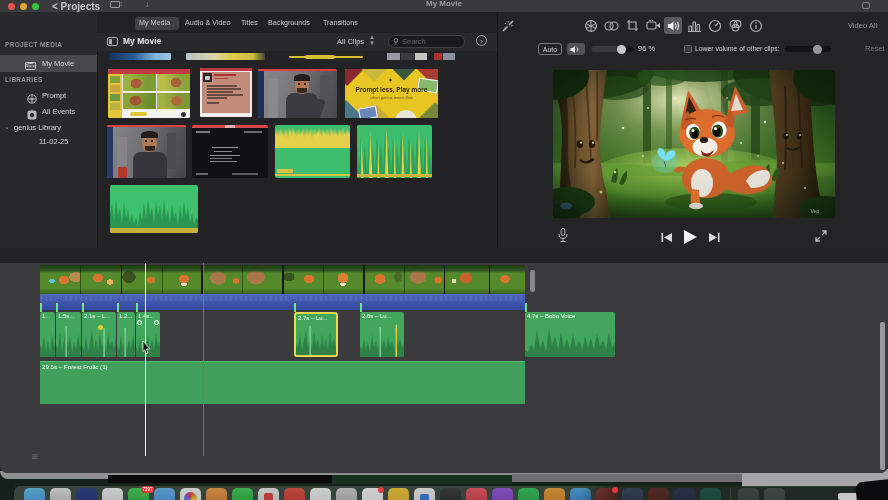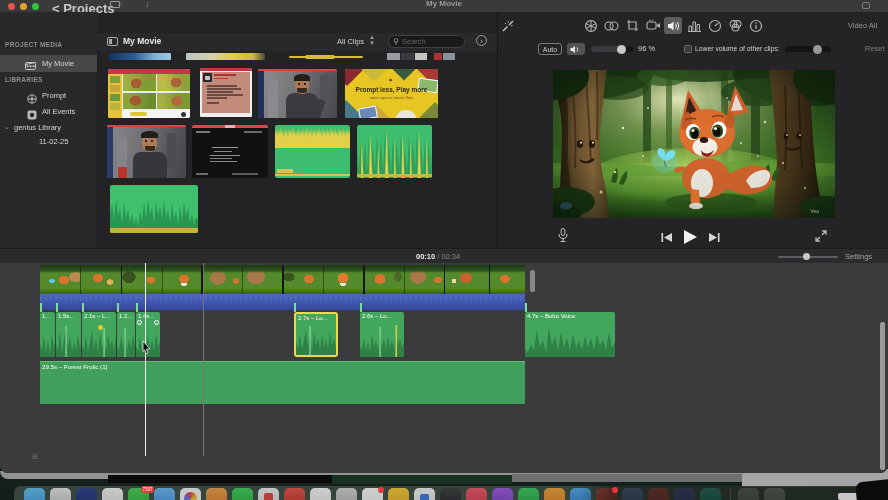--- a/index.html
+++ b/index.html
@@ -58,21 +58,21 @@
   <div class="abs" style="left:108px;top:475px;width:224px;height:8px;background:#0a0a0a;"></div>
   <div class="abs" style="left:332px;top:475px;width:180px;height:9px;background:#17301f;"></div>
   <div class="abs" style="left:512px;top:474px;width:230px;height:8px;background:#6f6f71;"></div>
   <div class="abs" style="left:742px;top:469px;width:146px;height:18px;background:#a6a6a8;border-radius:8px 0 0 0;"></div>
 
   <div id="window">
     <div id="titlebar">
       <div class="tl" style="left:8px;background:#e6554c;"></div>
       <div class="tl" style="left:20px;background:#e0a431;"></div>
       <div class="tl" style="left:32px;background:#33c13e;"></div>
-      <div class="abs" style="left:52px;top:1px;color:#c9c9cb;font-size:13px;font-weight:bold;">&lt; Projects</div>
+      <div class="abs" style="left:52px;top:1px;color:#c9c9cb;font-size:10px;font-weight:bold;">&lt; Projects</div>
       <div id="wintitle">My Movie</div>
 
       <div class="abs" style="left:110px;top:1px;width:10px;height:7px;border:1px solid #98989b;border-radius:1px;"></div>
       <div class="abs" style="left:118px;top:1px;color:#98989b;font-size:6px;">♫</div>
 
       <div class="abs" style="left:145px;top:-1px;color:#9a9a9d;font-size:8.5px;font-weight:bold;">↓</div>
 
       <div class="abs" style="left:862px;top:2px;width:8px;height:7px;border:1px solid #808083;border-radius:2px;"></div>
     </div>
 
@@ -103,20 +103,28 @@
             <rect x="0.5" y="0.5" width="9" height="9" rx="2" fill="#b8b8ba"></rect>
             <circle cx="5" cy="5" r="2.2" fill="#29292b"></circle>
           </svg>
       </div>
       <div class="sbitem" style="left:42px;top:95px;">All Events</div>
       <div class="abs" style="left:4px;top:111px;color:#9a9a9d;font-size:7px;">⌄</div>
       <div class="sbitem" style="left:14px;top:111px;">genius Library</div>
       <div class="sbitem" style="left:39px;top:125px;">11-02-25</div>
     </div>
 
+    <div id="tabband">
+      <div class="abs" style="left:38px;top:5px;width:44px;height:13px;background:#404043;border-radius:3px;"></div>
+      <div class="tab" style="left:42px;">My Media</div>
+      <div class="tab" style="left:88px;">Audio &amp; Video</div>
+      <div class="tab" style="left:144px;">Titles</div>
+      <div class="tab" style="left:171px;">Backgrounds</div>
+      <div class="tab" style="left:226px;">Transitions</div>
+    </div>
     <div id="mediapane"></div>
     <div id="mediahdr">
       <div class="abs" style="left:10px;top:4px;width:11px;height:9px;border:1px solid #aaaaad;border-radius:2px;"></div>
       <div class="abs" style="left:12px;top:6px;width:3px;height:5px;background:#aaaaad;"></div>
       <div class="abs" style="left:26px;top:3px;color:#e8e8ea;font-size:8.5px;font-weight:bold;">My Movie</div>
       <div class="abs" style="left:240px;top:4px;color:#d2d2d4;font-size:7.5px;">All Clips</div>
       <div class="abs" style="left:272px;top:1px;color:#a0a0a3;font-size:6px;line-height:6px;">▲<br>▼</div>
       <div class="abs" style="left:291px;top:2px;width:77px;height:13px;background:#1a1a1c;border:1px solid #404043;border-radius:7px;"></div>
       <div class="abs" style="left:296px;top:4px;color:#9a9a9d;font-size:8px;">⚲</div>
       <div class="abs" style="left:305px;top:4px;color:#67676b;font-size:7.5px;">Search</div>
@@ -464,26 +472,20 @@
         <path d="M0 0 L13 7 L0 14 Z" fill="#f2f2f4"></path>
       </svg>
       <svg class="abs" style="left:211px;top:221px;" width="11" height="9" viewBox="0 0 11 9">
         <rect x="8.9" y="0" width="1.6" height="9" fill="#d8d8da"></rect>
           <path d="M0 0 L8 4.5 L0 9 Z" fill="#d8d8da"></path>
       </svg>
       <svg class="abs" style="left:317px;top:218px;" width="12" height="12" viewBox="0 0 12 12">
         <path d="M7.2 1 L11 1 L11 4.8 M11 1 L7 5 M4.8 11 L1 11 L1 7.2 M1 11 L5 7" stroke="#b8b8ba" stroke-width="1.3" fill="none"></path>
       </svg>
     </div>
-    <div id="tltoolbar">
-      <div class="abs" style="left:416px;top:3px;font-size:7.5px;"><span style="color:#ececee;font-weight:bold;">00:10</span><span style="color:#85858a;"> / 00:34</span></div>
-      <div class="abs" style="left:778px;top:7px;width:60px;height:2px;background:#5c5c60;border-radius:1px;"></div>
-      <div class="abs" style="left:803px;top:4px;width:7px;height:7px;background:#c8c8ca;border-radius:50%;"></div>
-      <div class="abs" style="left:845px;top:3px;color:#a2a2a5;font-size:7.5px;">Settings</div>
-    </div>
     <div id="timeline">
 
       <div class="abs" style="left:40px;top:2px;width:485px;height:29px;overflow:hidden;background:#2a4a1e;" id="filmstrip">
         <div class="frm" style="left:0;background-image:radial-gradient(ellipse 5px 4px at 12px 16px,#58c8e0 0 60%,rgba(88,200,224,0) 61%),radial-gradient(ellipse 9px 7px at 24px 15px,#d8742e 0 60%,rgba(216,116,46,0) 61%),radial-gradient(ellipse 12px 9px at 36px 12px,#b88a50 0 55%,rgba(184,138,80,0) 56%)"></div>
         <div class="frm" style="left:40.4px;background-image:radial-gradient(ellipse 8px 7px at 18px 13px,#d8742e 0 60%,rgba(216,116,46,0) 61%),radial-gradient(ellipse 6px 5px at 30px 17px,#e8b060 0 55%,rgba(232,176,96,0) 56%)"></div>
         <div class="frm" style="left:81.2px;background-image:radial-gradient(ellipse 11px 10px at 8px 12px,#3a5220 0 60%,rgba(58,82,32,0) 61%),radial-gradient(ellipse 7px 6px at 30px 15px,#d8742e 0 58%,rgba(216,116,46,0) 59%)"></div>
         <div class="frm" style="left:121.6px;background-image:radial-gradient(ellipse 8px 7px at 22px 14px,#d8742e 0 60%,rgba(216,116,46,0) 61%),radial-gradient(ellipse 5px 4px at 22px 19px,#f0e8d8 0 55%,rgba(240,232,216,0) 56%)"></div>
         <div class="frm" style="left:162px;background-image:radial-gradient(ellipse 13px 11px at 16px 13px,#a87848 0 60%,rgba(168,120,72,0) 61%),radial-gradient(ellipse 6px 5px at 34px 16px,#d8742e 0 55%,rgba(216,116,46,0) 56%)"></div>
         <div class="frm" style="left:202.4px;background-image:radial-gradient(ellipse 14px 12px at 14px 12px,#a87848 0 62%,rgba(168,120,72,0) 63%),radial-gradient(ellipse 12px 10px at 15px 10px,#c09058 0 40%,rgba(192,144,88,0) 60%)"></div>
         <div class="frm" style="left:242.8px;background-image:radial-gradient(ellipse 8px 7px at 26px 14px,#d8742e 0 60%,rgba(216,116,46,0) 61%),radial-gradient(ellipse 10px 8px at 6px 12px,#3a5220 0 55%,rgba(58,82,32,0) 56%)"></div>

